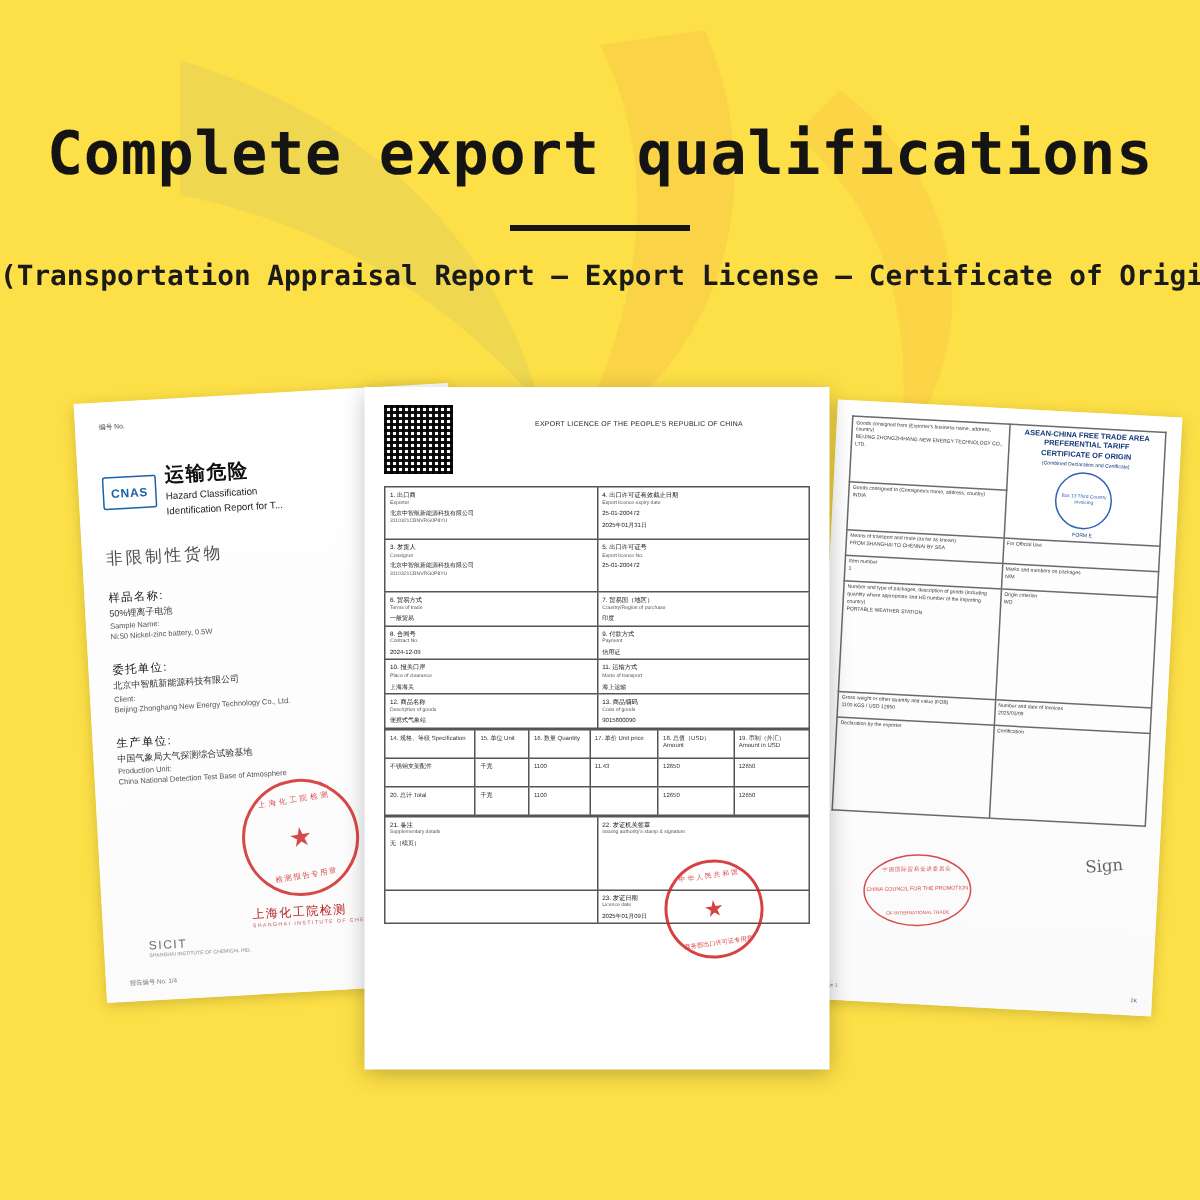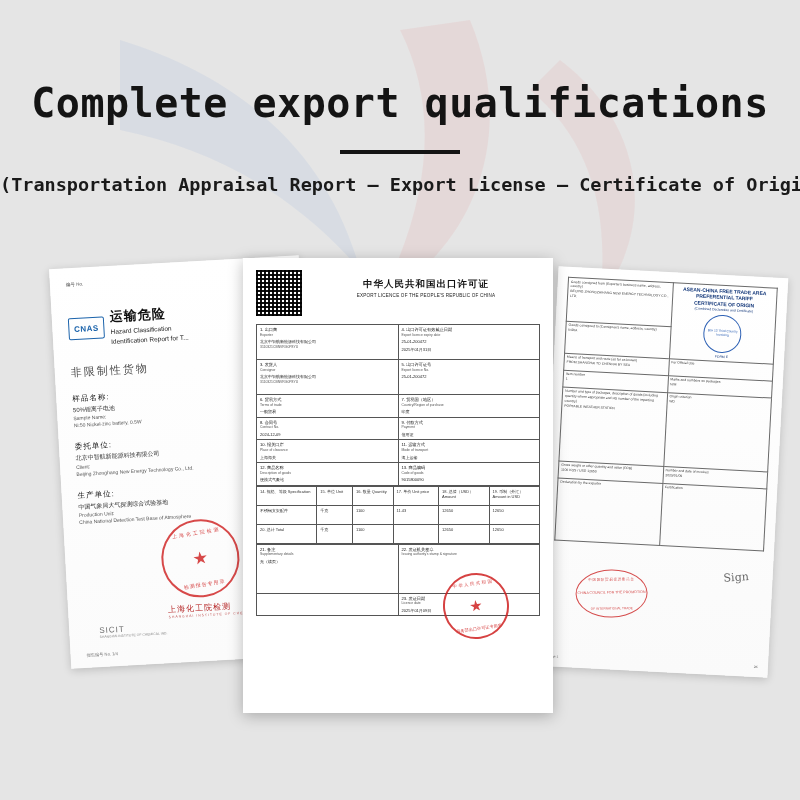--- a/index.html
+++ b/index.html
@@ -11,21 +11,21 @@
     width: 800px;
     height: 800px;
     overflow: hidden;
     font-family: "Liberation Sans", sans-serif;
     position: relative;
   }
   .page {
     position: relative;
     width: 800px;
     height: 800px;
-    background: #e5e5e5;
+    background: #fde047;
     overflow: hidden;
   }
 
   
   .bg-watermark {
     position: absolute;
     left: 0; top: 0;
     width: 800px; height: 800px;
     pointer-events: none;
     z-index: 0;
@@ -585,21 +585,20 @@
       </div>
 
       <div class="r-foot">Page 1</div>
       <div class="r-foot-right">2K</div>
     </div>
 
     <div class="doc doc-center">
       <div class="c-head">
         <div class="qr"></div>
         <div class="c-title-wrap">
-          <div class="c-title-cn">中华人民共和国出口许可证</div>
           <div class="c-title-en">EXPORT LICENCE OF THE PEOPLE'S REPUBLIC OF CHINA</div>
         </div>
       </div>
 
       <table class="c-table">
         <tbody>
             <tr>
           <td class="tall">
             <span class="lbl">1.</span>
             <span class="lbl">出口商</span>

